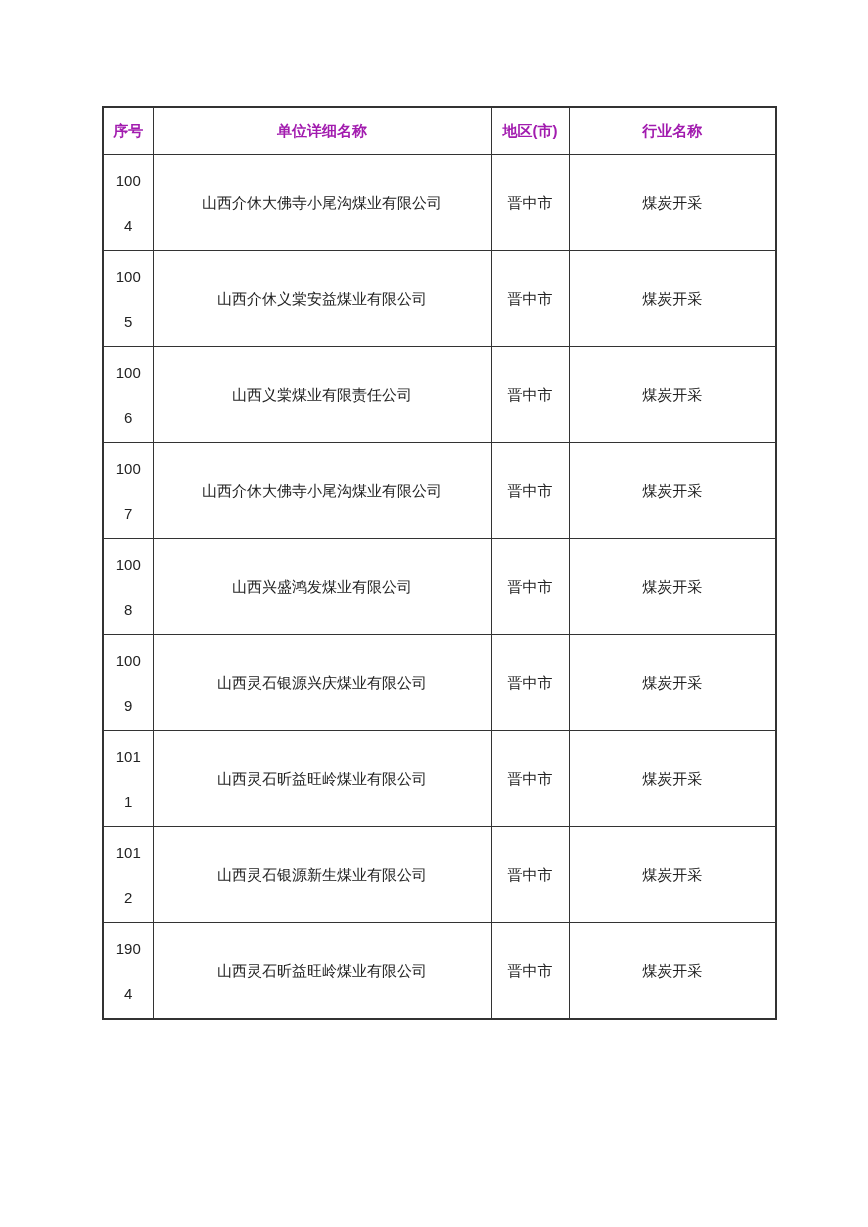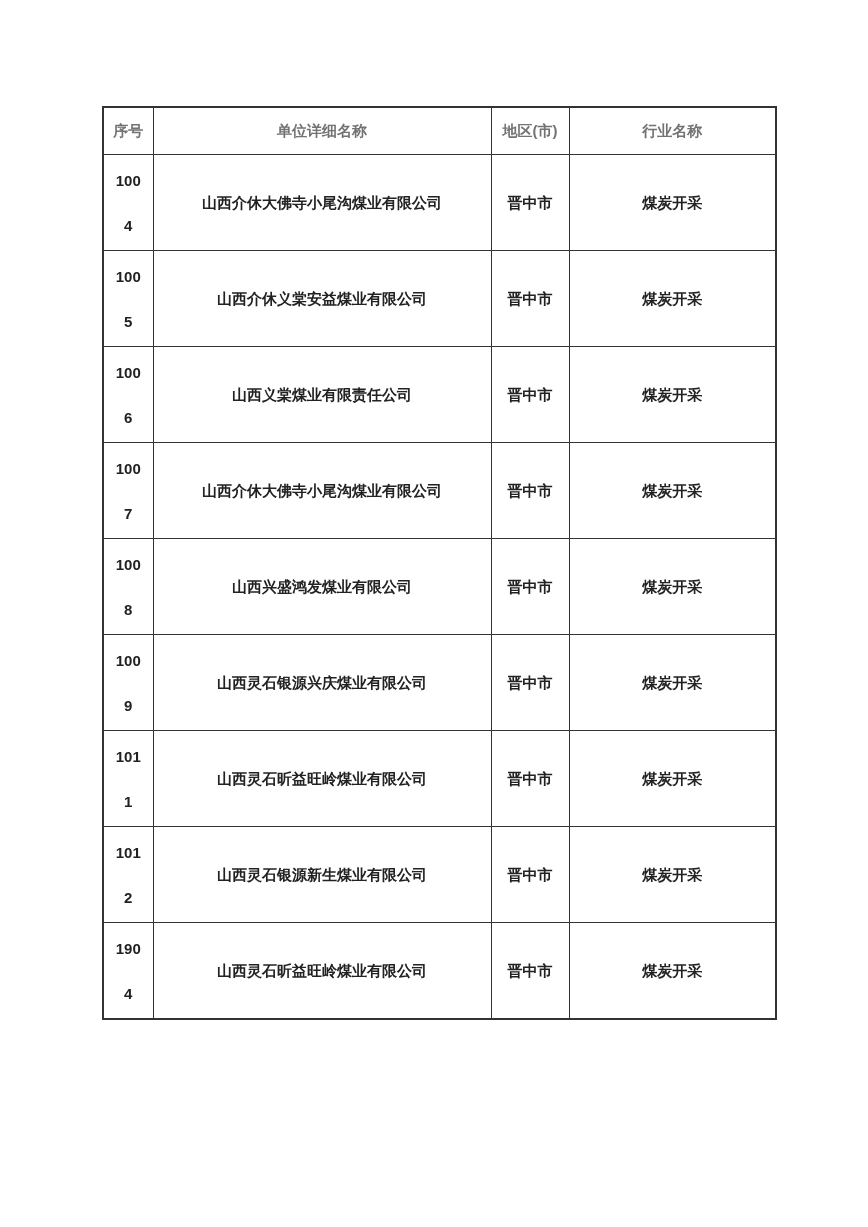--- a/index.html
+++ b/index.html
@@ -32,25 +32,25 @@
     border: 1.5px solid #333333;
     text-align: center;
     vertical-align: middle;
     font-size: 15px;
     padding: 0;
     overflow: hidden;
   }
   .company-table th {
     height: 46px;
     font-weight: bold;
-    color: #737373;
+    color: #a21caf;
   }
   .company-table td {
     height: 95px;
-    font-weight: bold;
+    font-weight: normal;
     margin-top: 43px;
   }
   
   .serial-wrap {
     display: inline-block;
     width: 30px;
     word-break: break-all;
     line-height: 45px;
     text-align: center;
   }

